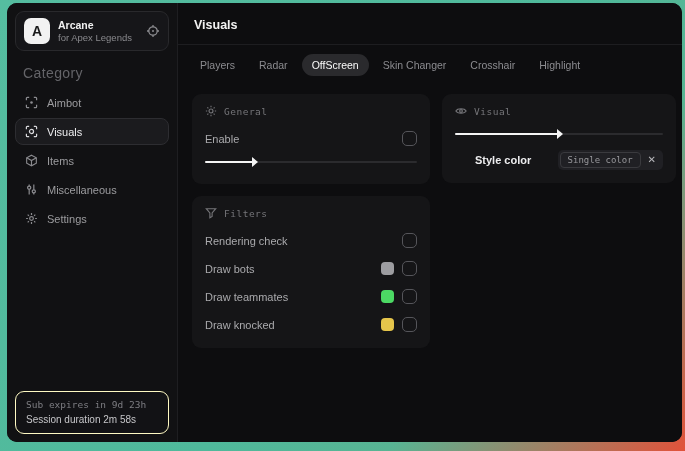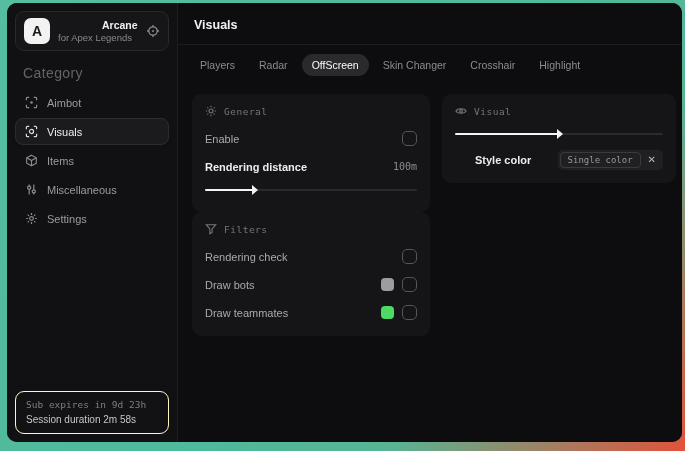--- a/index.html
+++ b/index.html
@@ -20,21 +20,21 @@
   .brand-card{
     display:flex; align-items:center; gap:8px;
     border:1px solid #29292c; background:#161619; border-radius:9px;
     padding:6px 8px; height:40px;
   }
   .logo{
     width:26px; height:26px; border-radius:7px; background:#f2f2f2; color:#1a1a1a;
     font-weight:bold; font-size:14px; display:flex; align-items:center; justify-content:center;
   }
   .brand-text{ flex:1; line-height:1.25; }
-  .brand-title{ color:#f0f0f0; font-size:10.5px; font-weight:bold;margin-left:44px; }
+  .brand-title{ color:#f0f0f0; font-size:10.5px; font-weight:bold; }
   .brand-sub{ color:#8a8a8e; font-size:9.5px; }
   .brand-icon{ color:#8a8a8e; display:flex; }
   .cat-label{ color:#646468; font-size:14px; letter-spacing:.4px; margin:14px 0 8px 8px; }
   .nav{ display:flex; flex-direction:column; gap:2px; }
   .nav-item{
     display:flex; align-items:center; gap:9px; height:27px; padding:0 9px;
     border:1px solid transparent; border-radius:8px; color:#9c9c9f; font-size:11px;
     cursor:pointer;
   }
   .nav-item .ni{ display:flex; color:#8b8b8f; }
@@ -51,21 +51,21 @@
   .main{ flex:1; background:#0d0d0f; display:flex; flex-direction:column; }
   .main-header{ padding:15px 16px 12px; border-bottom:1px solid #1d1d20; }
   .main-title{ color:#f2f2f2; font-size:12.5px; font-weight:bold; }
   .tabbar{ display:flex; gap:4px; padding:9px 12px 6px; }
   .tab{
     color:#8c8c90; font-size:10.5px; padding:5px 10px; border-radius:14px; cursor:pointer;
     white-space:nowrap;
   }
   .tab.active{ background:#2a2a2d; color:#fafafa; }
   .content{ display:flex; gap:12px; padding:12px 14px; align-items:flex-start; }
-  .col{ display:flex; flex-direction:column; width:238px; flex:0 0 auto; }
+  .col{ display:flex; flex-direction:column; gap:12px; width:238px; flex:0 0 auto; }
   .col.right{ width:234px; }
   .panel{ background:#151517; border-radius:9px; padding:11px 13px 13px; width:100%; }
   .panel-head{
     display:flex; align-items:center; gap:7px; color:#757579;
     font-family:"DejaVu Sans Mono", monospace; font-size:9.5px; letter-spacing:.5px;
     margin-bottom:11px;
   }
   .panel-head .pi{ display:flex; }
   .row{ display:flex; align-items:center; justify-content:space-between; min-height:21px; margin-bottom:7px; }
   .row:last-child{ margin-bottom:0; }
@@ -198,24 +198,20 @@
                 <circle cx="7" cy="7" r="2.3"></circle>
                 <path d="M7 1v1.6M7 11.4V13M1 7h1.6M11.4 7H13M2.8 2.8l1.1 1.1M10.1 10.1l1.1 1.1M11.2 2.8l-1.1 1.1M3.9 10.1l-1.1 1.1"></path>
               </svg>
             </span>
             <span>General</span>
           </div>
           <div class="row">
             <span class="lbl">Enable</span>
             <span class="checkbox"></span>
           </div>
-          <div class="row">
-            <span class="lbl strong">Rendering distance</span>
-            <span class="val">100m</span>
-          </div>
           <div class="slider">
             <div class="track"></div>
             <div class="fill" style="width: 23%;"></div>
             <div class="thumb" style="left: 23%;"></div>
           </div>
         </section>
 
         <section class="panel">
           <div class="panel-head">
             <span class="pi">
@@ -233,20 +229,27 @@
             <span class="lbl">Draw bots</span>
             <span class="row-right">
               <span class="swatch" style="background: rgb(157, 157, 161);"></span>
               <span class="checkbox"></span>
             </span>
           </div>
           <div class="row">
             <span class="lbl">Draw teammates</span>
             <span class="row-right">
               <span class="swatch" style="background: rgb(76, 217, 100);"></span>
+              <span class="checkbox"></span>
+            </span>
+          </div>
+          <div class="row">
+            <span class="lbl">Draw knocked</span>
+            <span class="row-right">
+              <span class="swatch" style="background: rgb(229, 197, 75);"></span>
               <span class="checkbox"></span>
             </span>
           </div>
         </section>
       </div>
 
       <div class="col right">
 
         <section class="panel">
           <div class="panel-head">

